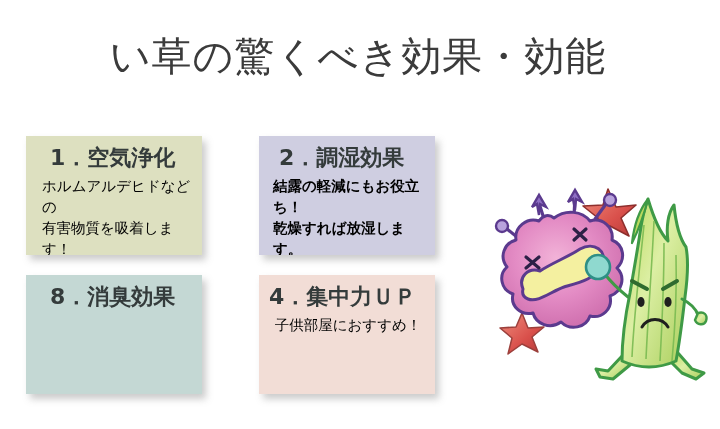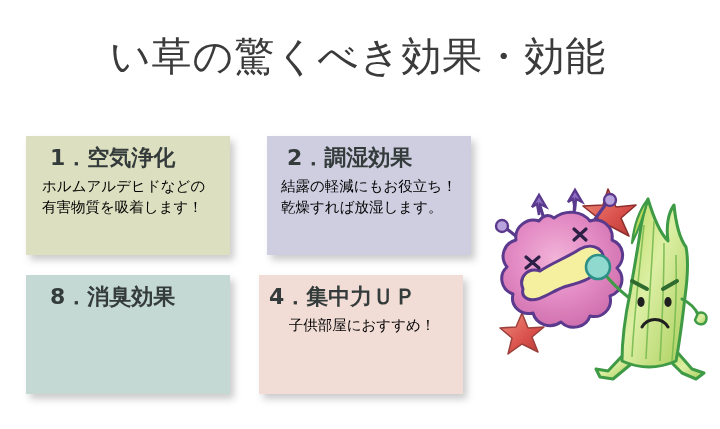--- a/index.html
+++ b/index.html
@@ -40,29 +40,29 @@
   
   .cards {
     position: absolute;
     left: 26px;
     top: 136px;
     width: 440px;
     height: 245px;
   }
   .card {
     position: absolute;
-    width: 204px;
+    width: 176px;
     height: 119px;
     box-sizing: border-box;
     padding: 9px 8px 0 10px;
     box-shadow: 4px 5px 7px rgba(120,120,120,0.38);
     overflow: hidden;
   }
   .card-1 { left: 0px;   top: 0px;   background: #dde0c0; }
-  .card-2 { left: 241px; top: 0px;   background: #cfcee1; }
+  .card-2 { left: 233px; top: 0px;   background: #cfcee1; }
   .card-3 { left: 0px;   top: 139px; background: #c4d8d4; }
   .card-4 { left: 233px; top: 139px; background: #f2ddd6; }
 
   .card-heading {
     font-family: "DejaVu Sans", "Liberation Sans", sans-serif;
     font-weight: bold;
     font-size: 22px;
     line-height: 1.2;
     color: #343b3b;
     text-align: center;
@@ -76,21 +76,21 @@
   .card-4 .card-heading { text-align: left; }
 
   .card-body {
     font-family: "DejaVu Sans", "Liberation Sans", sans-serif;
     font-size: 14.5px;
     line-height: 1.45;
     color: #000000;
     white-space: pre-line;
   }
   .card-1 .card-body { text-align: left; padding-left: 6px; }
-  .card-2 .card-body { text-align: left; padding-left: 4px; }
+  .card-2 .card-body { text-align: left; padding-left: 4px; font-weight: bold; }
   .card-3 .card-body { text-align: center; }
   .card-4 .card-body { text-align: center; }
 
   
   .illustration {
     position: absolute;
     left: 482px;
     top: 185px;
     width: 232px;
     height: 210px;

